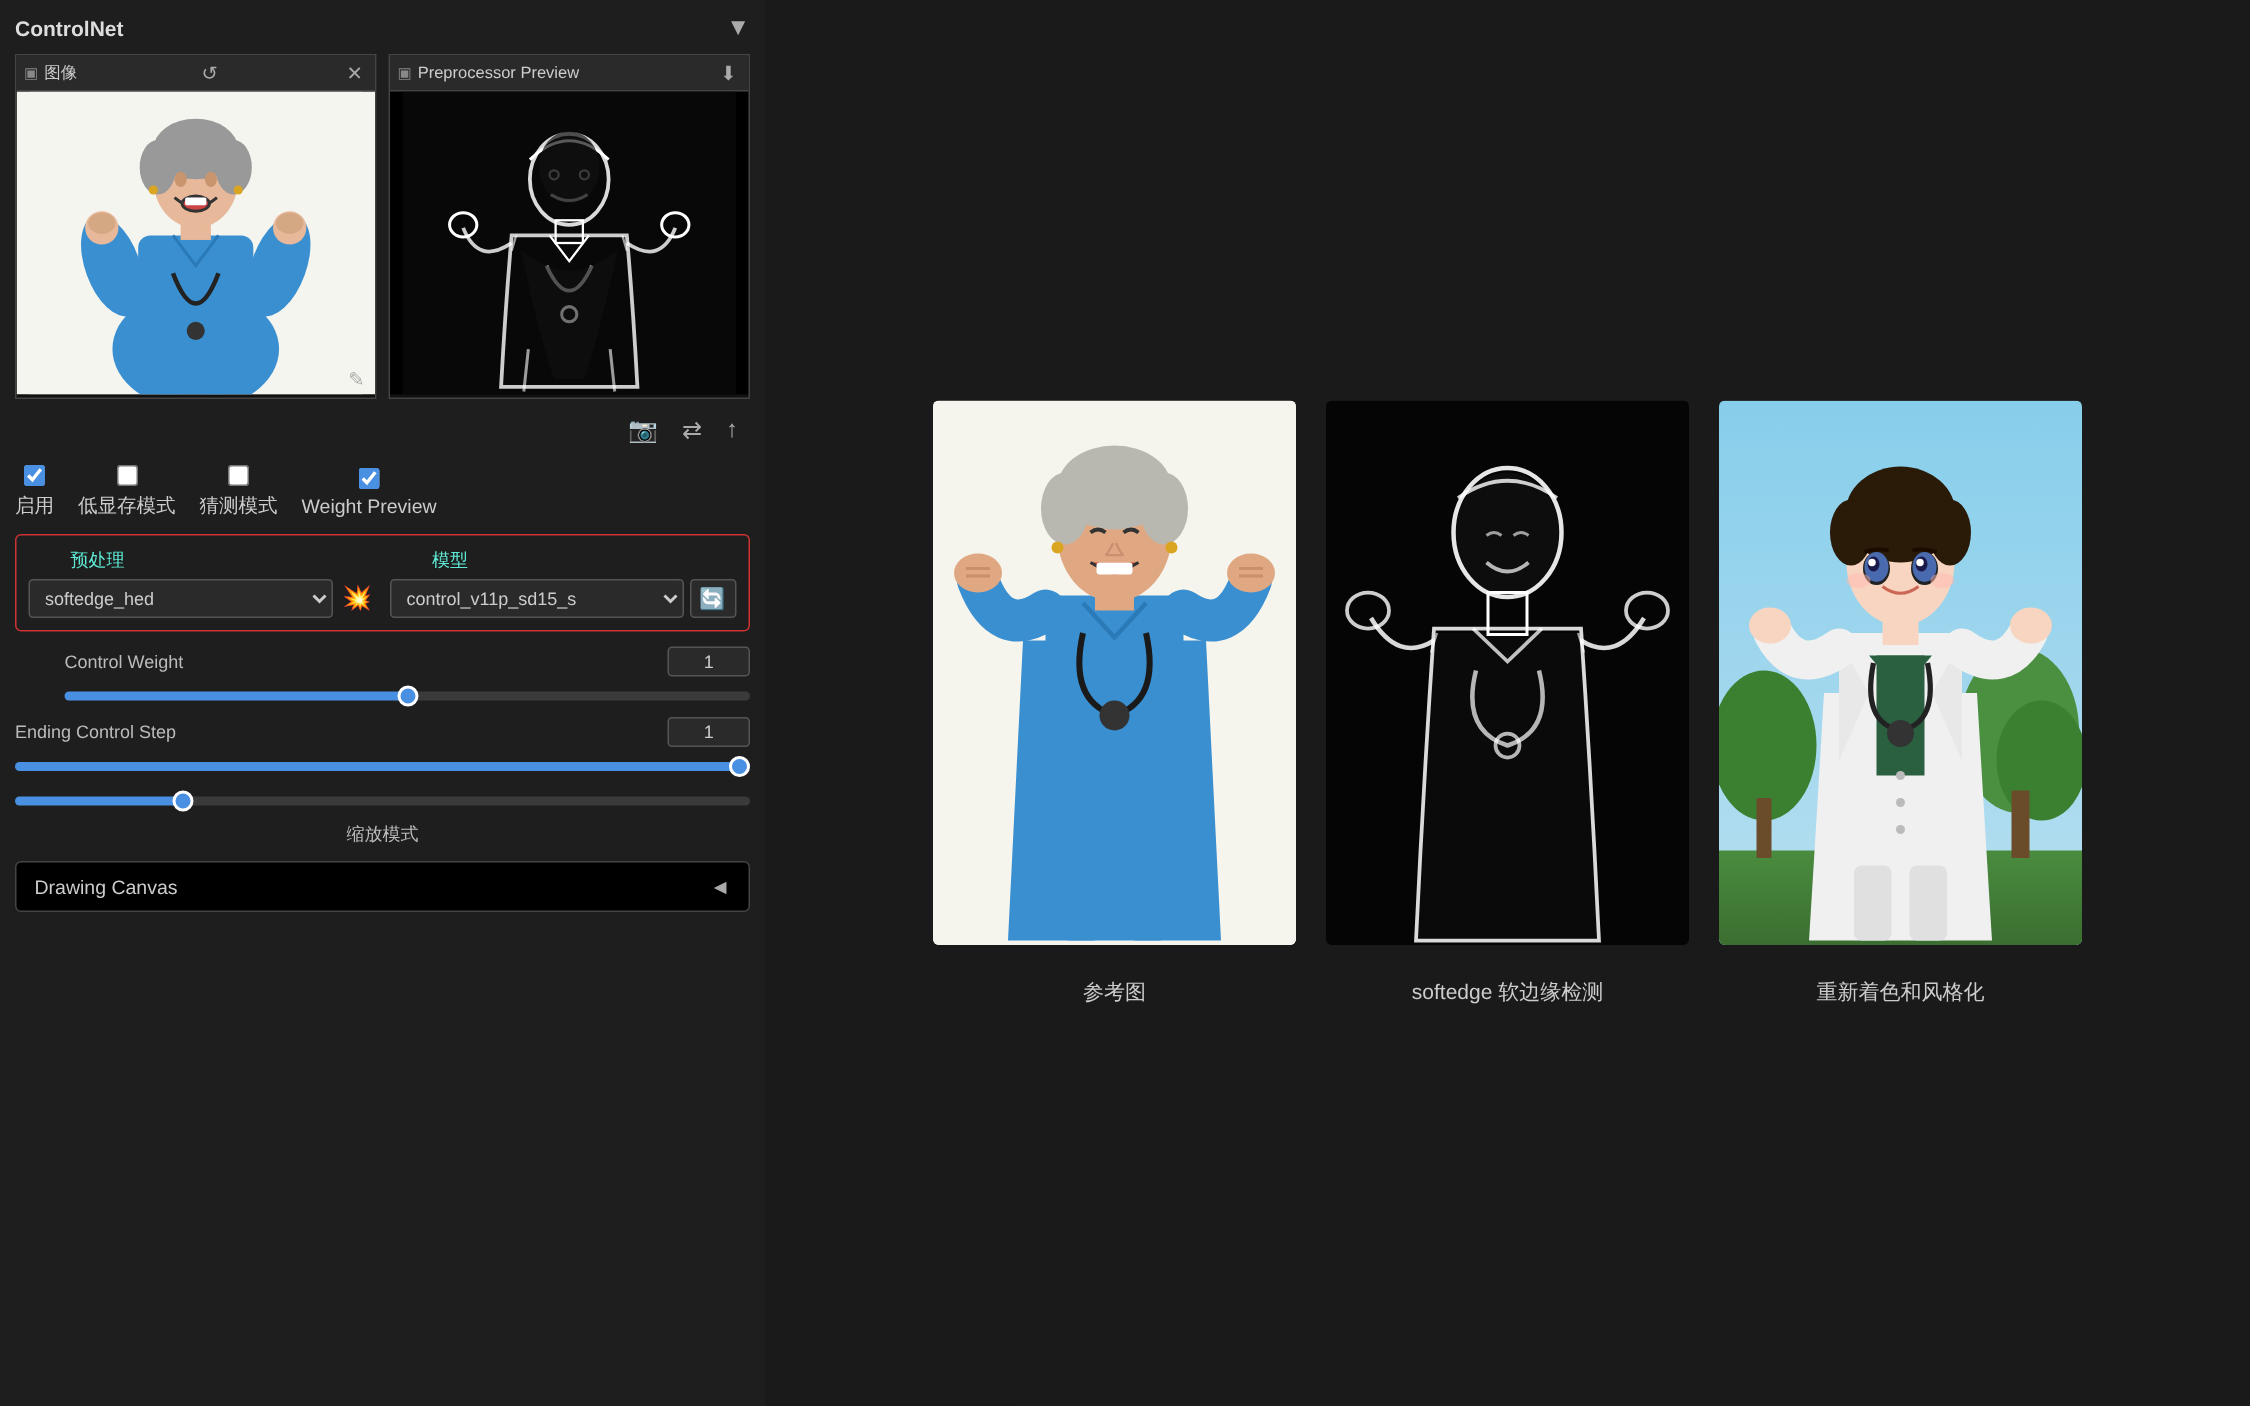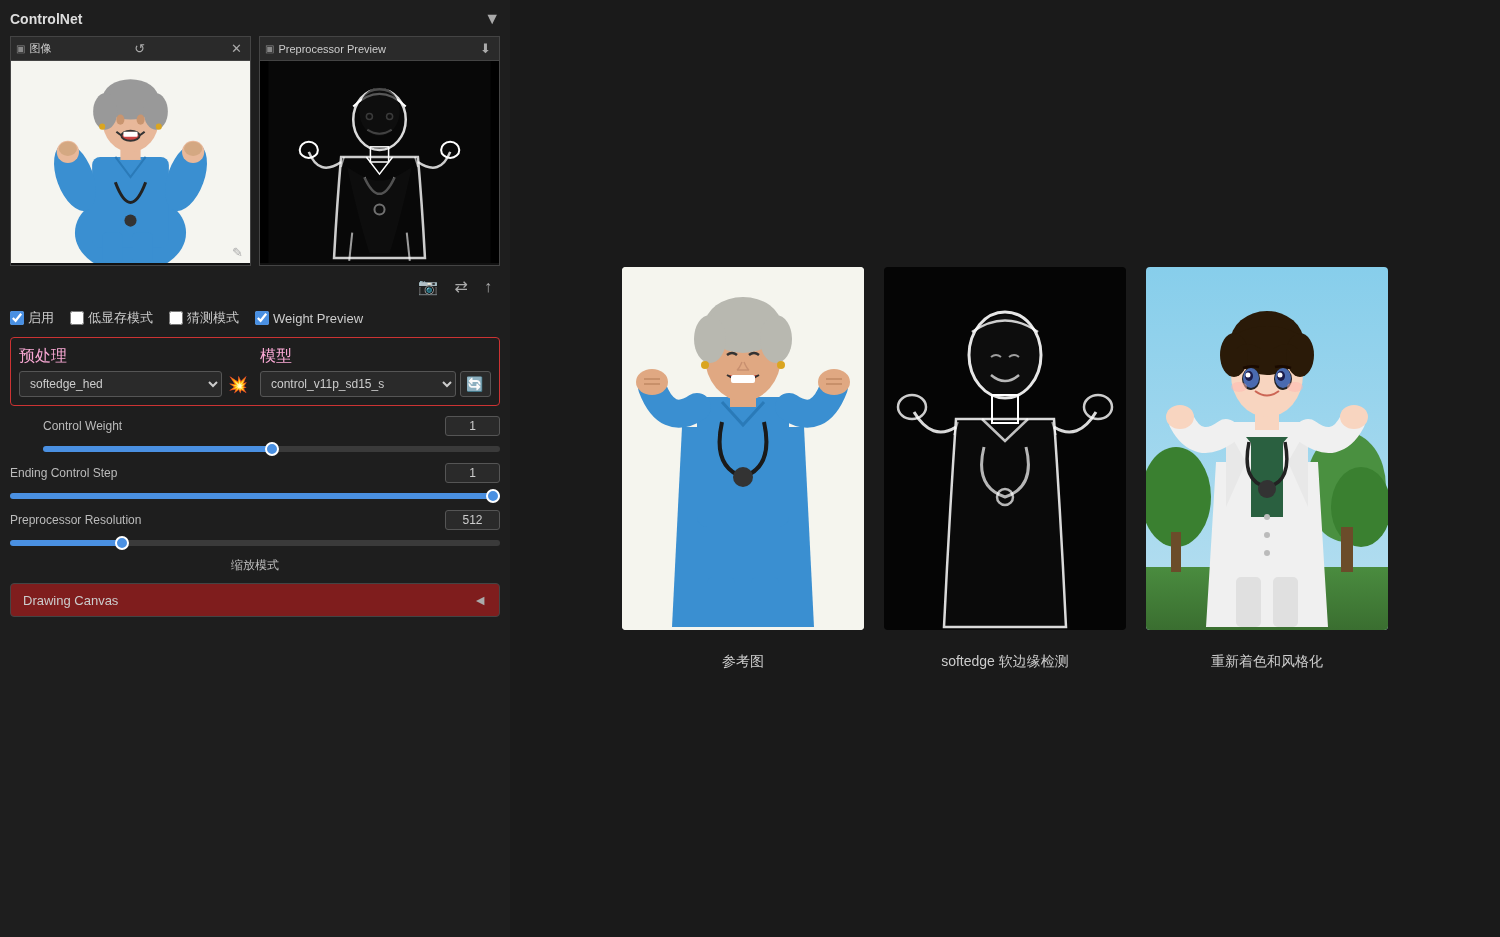--- a/index.html
+++ b/index.html
@@ -131,20 +131,21 @@
       align-items: center;
       gap: 16px;
       margin-bottom: 10px;
       flex-wrap: wrap;
     }
     .checkbox-item {
       display: flex;
       align-items: center;
       gap: 4px;
       cursor: pointer;
+      flex-direction: column;
     }
     .checkbox-item input[type="checkbox"] {
       width: 14px;
       height: 14px;
       accent-color: #4a90e2;
     }
 
     
     .preproc-model-section {
       border: 1px solid #cc3333;
@@ -156,22 +157,23 @@
       display: flex;
       gap: 10px;
     }
     .preproc-col, .model-col {
       flex: 1;
       display: flex;
       flex-direction: column;
       gap: 4px;
     }
     .col-label {
-      font-size: 16px;
-      color: #f9a8d4;
+      font-size: 12px;
+      color: #5eead4;
+      margin-left: 28px;
     }
     .select-row {
       display: flex;
       align-items: center;
       gap: 4px;
     }
     .select-dropdown {
       flex: 1;
       background: #2a2a2a;
       border: 1px solid #555;
@@ -279,21 +281,21 @@
     .zoom-option-label {
       color: #ccc;
       font-size: 12px;
     }
 
     
     .drawing-canvas-row {
       display: flex;
       align-items: center;
       justify-content: space-between;
-      background: #7f1d1d;
+      background: #000000;
       border: 1px solid #444;
       border-radius: 4px;
       padding: 8px 12px;
       cursor: pointer;
     }
     .drawing-canvas-label {
       color: #ccc;
       font-size: 13px;
     }
     .drawing-canvas-arrow {
@@ -537,24 +539,20 @@
 
   <div class="slider-section">
     <div class="slider-label-row">
       <span class="slider-label">Ending Control Step</span>
       <input type="text" class="slider-value-input" value="1" style="">
     </div>
     <input type="range" min="0" max="100" value="100" style="--val: 100%; background: linear-gradient(to right, rgb(74, 144, 226) 100%, rgb(58, 58, 58) 100%);">
   </div>
 
   <div class="slider-section">
-    <div class="slider-label-row">
-      <span class="slider-label">Preprocessor Resolution</span>
-      <input type="text" class="slider-value-input" value="512" style="">
-    </div>
     <input type="range" min="0" max="100" value="22" style="--val: 22%; background: linear-gradient(to right, rgb(74, 144, 226) 22%, rgb(58, 58, 58) 22%);">
   </div>
 
   <div class="zoom-section">
     <div class="zoom-label">缩放模式</div>
   </div>
 
   <div class="drawing-canvas-row">
     <span class="drawing-canvas-label">Drawing Canvas</span>
     <span class="drawing-canvas-arrow">◄</span>

